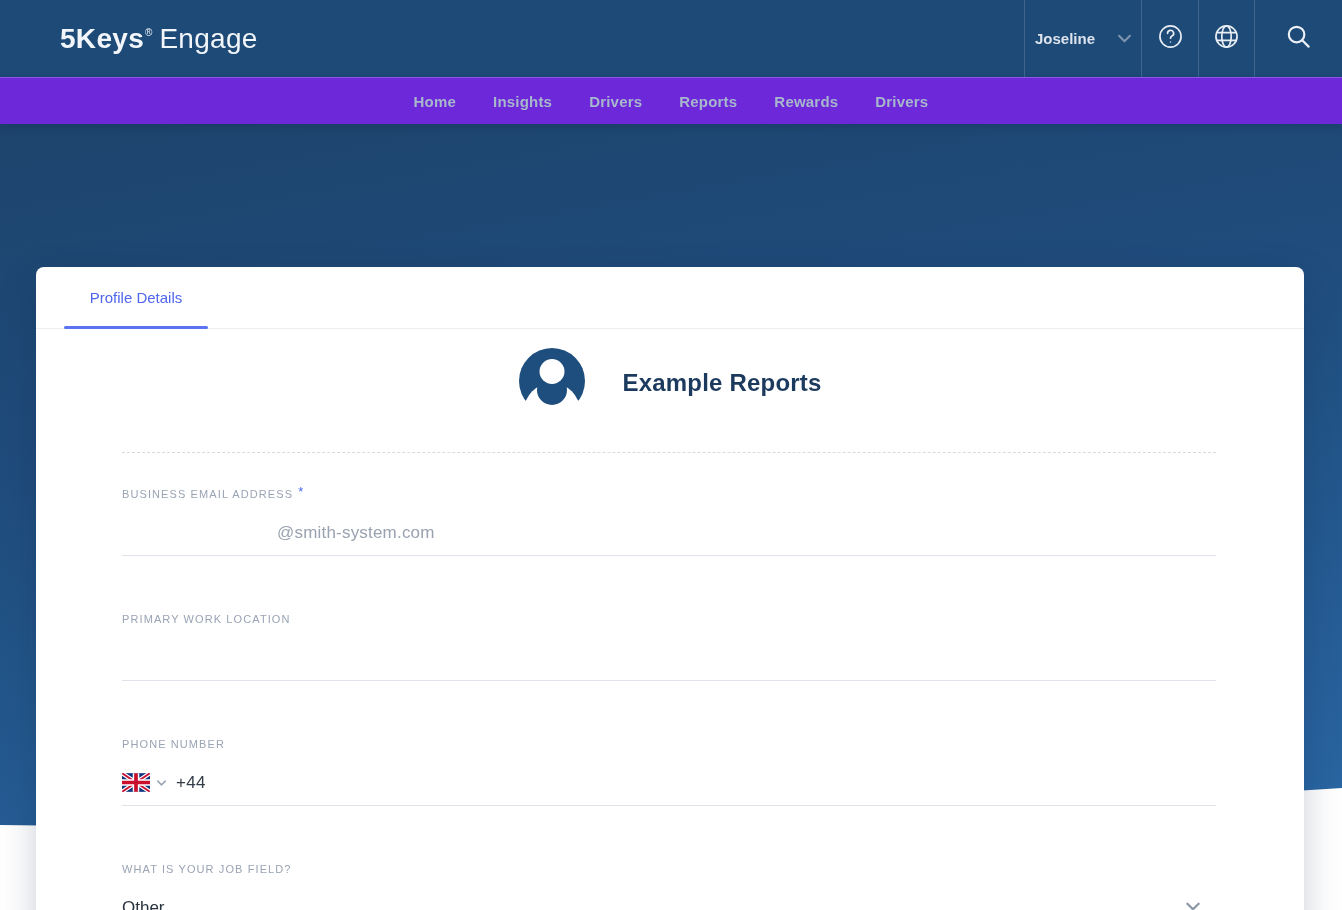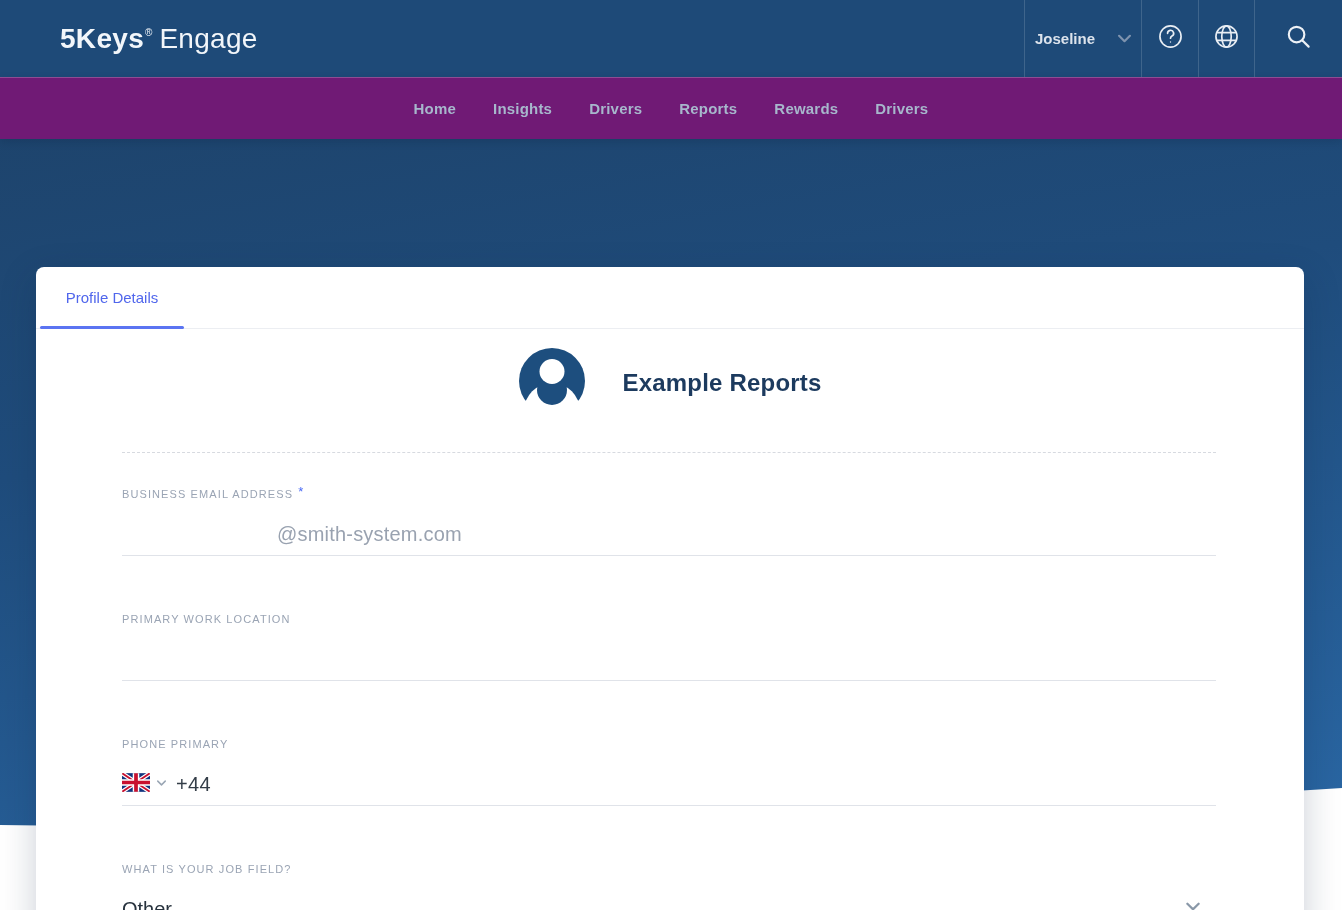--- a/index.html
+++ b/index.html
@@ -37,58 +37,58 @@
   .header-right { position:absolute; right:0; top:0; height:77px; display:flex; }
   .hsec { display:flex; align-items:center; justify-content:center;
     border-left:1px solid rgba(255,255,255,.15); cursor:pointer; }
   .hsec.user { width:117px; gap:23px; color:#DCE3EC; font-size:15px; font-weight:700; }
   .hsec.help { width:57px; }
   .hsec.lang { width:56px; }
   .hsec.search { width:88px; }
 
   
   .nav {
-    position:absolute; top:77px; left:0; width:1342px; height:62px; z-index:3;
-    background:#701a75; border-top:1px solid rgba(255,255,255,.22);
+    position:absolute; top:77px; left:0; width:1342px; height:47px; z-index:3;
+    background:#6d28d9; border-top:1px solid rgba(255,255,255,.22);
     box-shadow:0 3px 8px rgba(10,30,60,.20);
     display:flex; align-items:center; justify-content:center; gap:37px;
   }
   .nav-item { color:#A7B7CC; font-size:15px; font-weight:700; cursor:pointer; letter-spacing:.2px; }
 
   
   .page-title {
     position:absolute; left:50px; top:189px; z-index:2;
     color:#F1F5FA; font-size:31px; font-weight:700; letter-spacing:.3px;
     text-shadow:0 2px 4px rgba(8,25,50,.4);
   }
 
   
   .card {
     position:absolute; left:36px; top:267px; width:1268px; height:720px; z-index:2;
     background:#fff; border-radius:8px 8px 0 0;
     box-shadow:0 12px 36px rgba(15,35,70,.22);
   }
-  .tabbar { height:62px; border-bottom:1px solid #ECEEF2; display:flex; align-items:stretch; padding-left:4px; }
+  .tabbar { height:62px; border-bottom:1px solid #ECEEF2; display:flex; align-items:stretch; padding-left:28px; }
   .tab { width:144px; display:flex; align-items:center; justify-content:center;
     position:relative; color:#5066EC; font-size:15px; font-weight:500; cursor:pointer; }
   .tab-indicator { position:absolute; left:0; right:0; bottom:-1px; height:3px; background:#5B74F2; border-radius:2px; }
 
   .profile-head { margin-top:18px; display:flex; align-items:center; justify-content:center; gap:36px; }
   .profile-name { font-size:24px; font-weight:700; color:#1C3A5E; letter-spacing:.2px; }
 
   .divider-dashed { margin:33px 88px 0 86px; border-top:1px dashed #D7DAE0; height:0; }
 
   .form { margin:0 88px 0 86px; }
   .field { margin-top:57px; }
   .field.first { margin-top:31px; }
   .flabel { font-size:11px; letter-spacing:1.1px; color:#9AA4B4; font-weight:400; }
   .req { color:#4A6AF5; font-size:13px; margin-left:5px; vertical-align:2px; }
   .fvalue {
     margin-top:23px; min-height:33px; border-bottom:1px solid #E0E3E9;
-    display:flex; align-items:flex-start; font-size:20px; color:#333D47; cursor:text;
+    display:flex; align-items:flex-start; font-size:17px; color:#333D47; cursor:text;
   }
   .email-text { color:#99A2B0; margin-left:155px; letter-spacing:.2px; }
   .flag-wrap { display:flex; align-items:center; gap:7px; margin-right:10px; cursor:pointer; }
   .flag-wrap svg.flag { display:block; border-radius:1px; }
   .dial { color:#333D47; letter-spacing:.3px; }
   .select-value { color:#27323D; }
   .select-chevron { margin-left:auto; margin-right:16px; margin-top:4px; color:#8A98A8; cursor:pointer; }
 </style>
 </head>
 <body>
@@ -188,21 +188,21 @@
       </div>
 
       <div class="field">
         <div class="flabel">PRIMARY WORK LOCATION</div>
         <div class="fvalue">
           <span></span>
         </div>
       </div>
 
       <div class="field">
-        <div class="flabel">PHONE PRIMARY</div>
+        <div class="flabel">PHONE NUMBER</div>
         <div class="fvalue">
           <span class="flag-wrap">
             <svg class="flag" width="28" height="19" viewBox="0 0 60 40">
               <rect width="60" height="40" fill="#11337D"></rect>
               <path d="M0 0 L60 40 M60 0 L0 40" stroke="#FFFFFF" stroke-width="9"></path>
               <path d="M0 0 L60 40 M60 0 L0 40" stroke="#C8102E" stroke-width="4"></path>
               <path d="M30 0 V40 M0 20 H60" stroke="#FFFFFF" stroke-width="14"></path>
               <path d="M30 0 V40 M0 20 H60" stroke="#C8102E" stroke-width="8"></path>
             </svg>
             <span class="chev">

